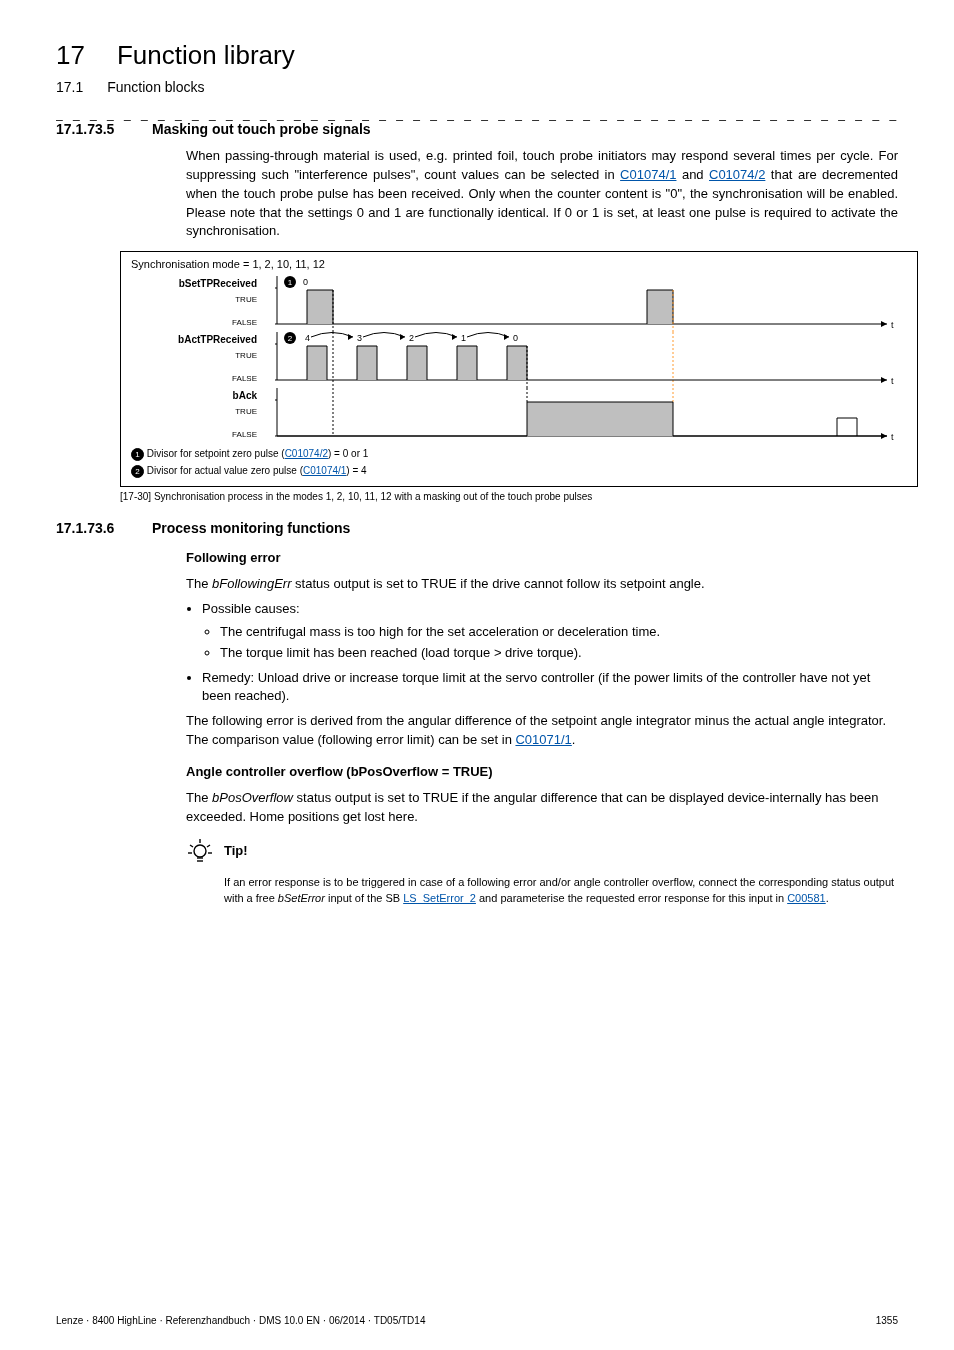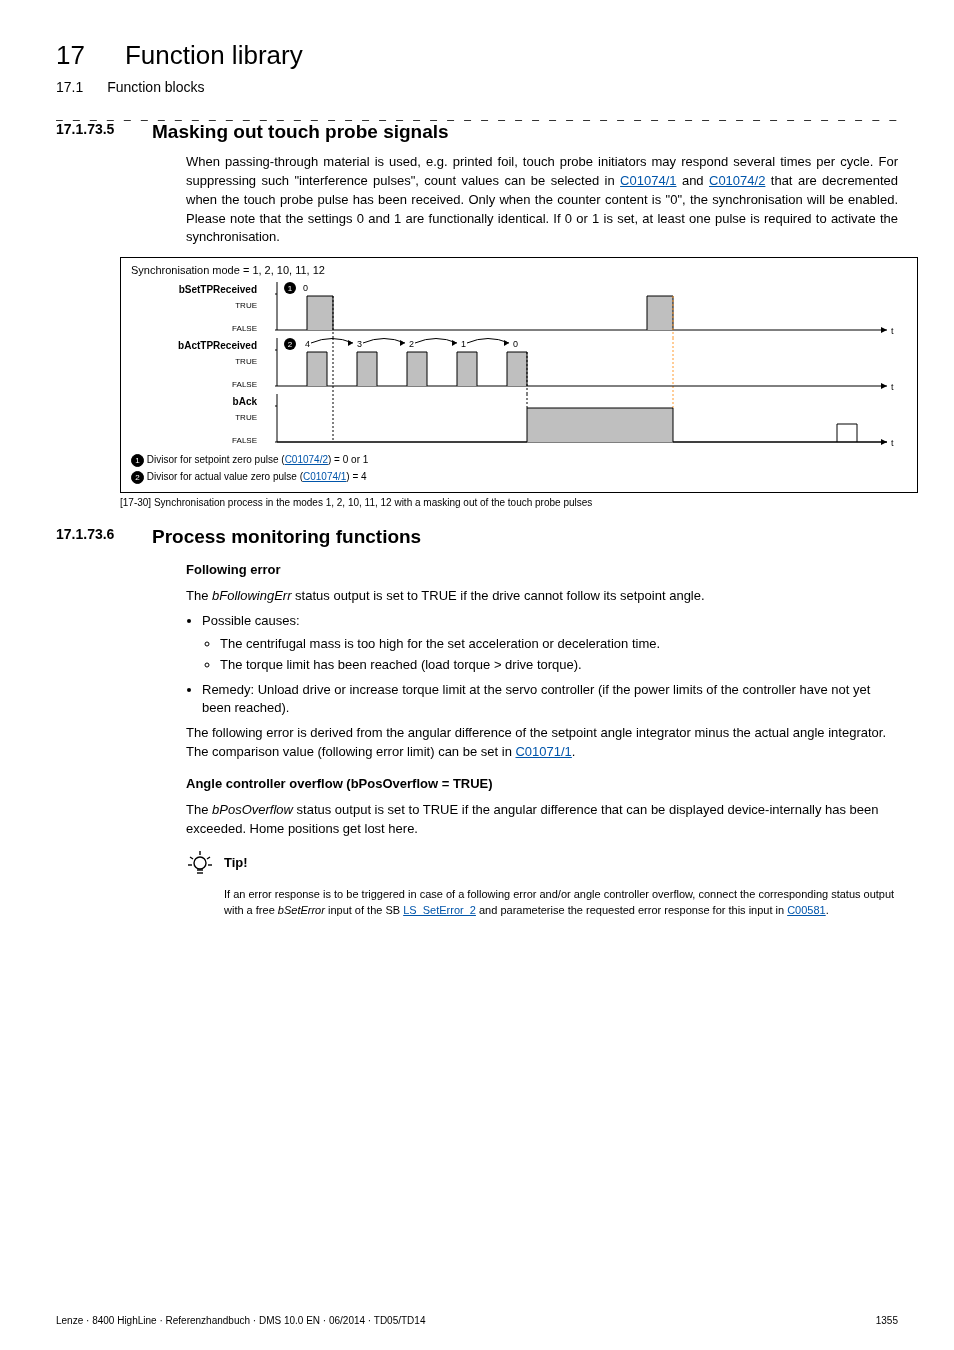--- a/index.html
+++ b/index.html
@@ -14,21 +14,21 @@
   .page {
     width: 954px;
     min-height: 1350px;
     position: relative;
     box-sizing: border-box;
     padding: 40px 56px 40px 56px;
   }
   .chapter-line {
     display: flex;
     align-items: baseline;
-    gap: 40px;
+    gap: 32px;
     font-size: 26px;
     font-weight: 400;
   }
   .chapter-line .num {
     font-size: 26px;
   }
   .chapter-line .name {
     font-size: 26px;
   }
   .sub-line {
@@ -50,21 +50,21 @@
   .hnum-row {
     display: flex;
     gap: 24px;
   }
   .hnum {
     font-size: 14px;
     font-weight: 700;
     flex: 0 0 72px;
   }
   .htitle {
-    font-size: 19px;
+    font-size: 14px;
     font-weight: 700;
   }
   .body-block {
     margin-left: 130px;
     margin-top: 10px;
     font-size: 13px;
     line-height: 1.45;
   }
   .body-block p { margin: 0 0 6px 0; }
   a.link { color: #0055aa; text-decoration: underline; }

